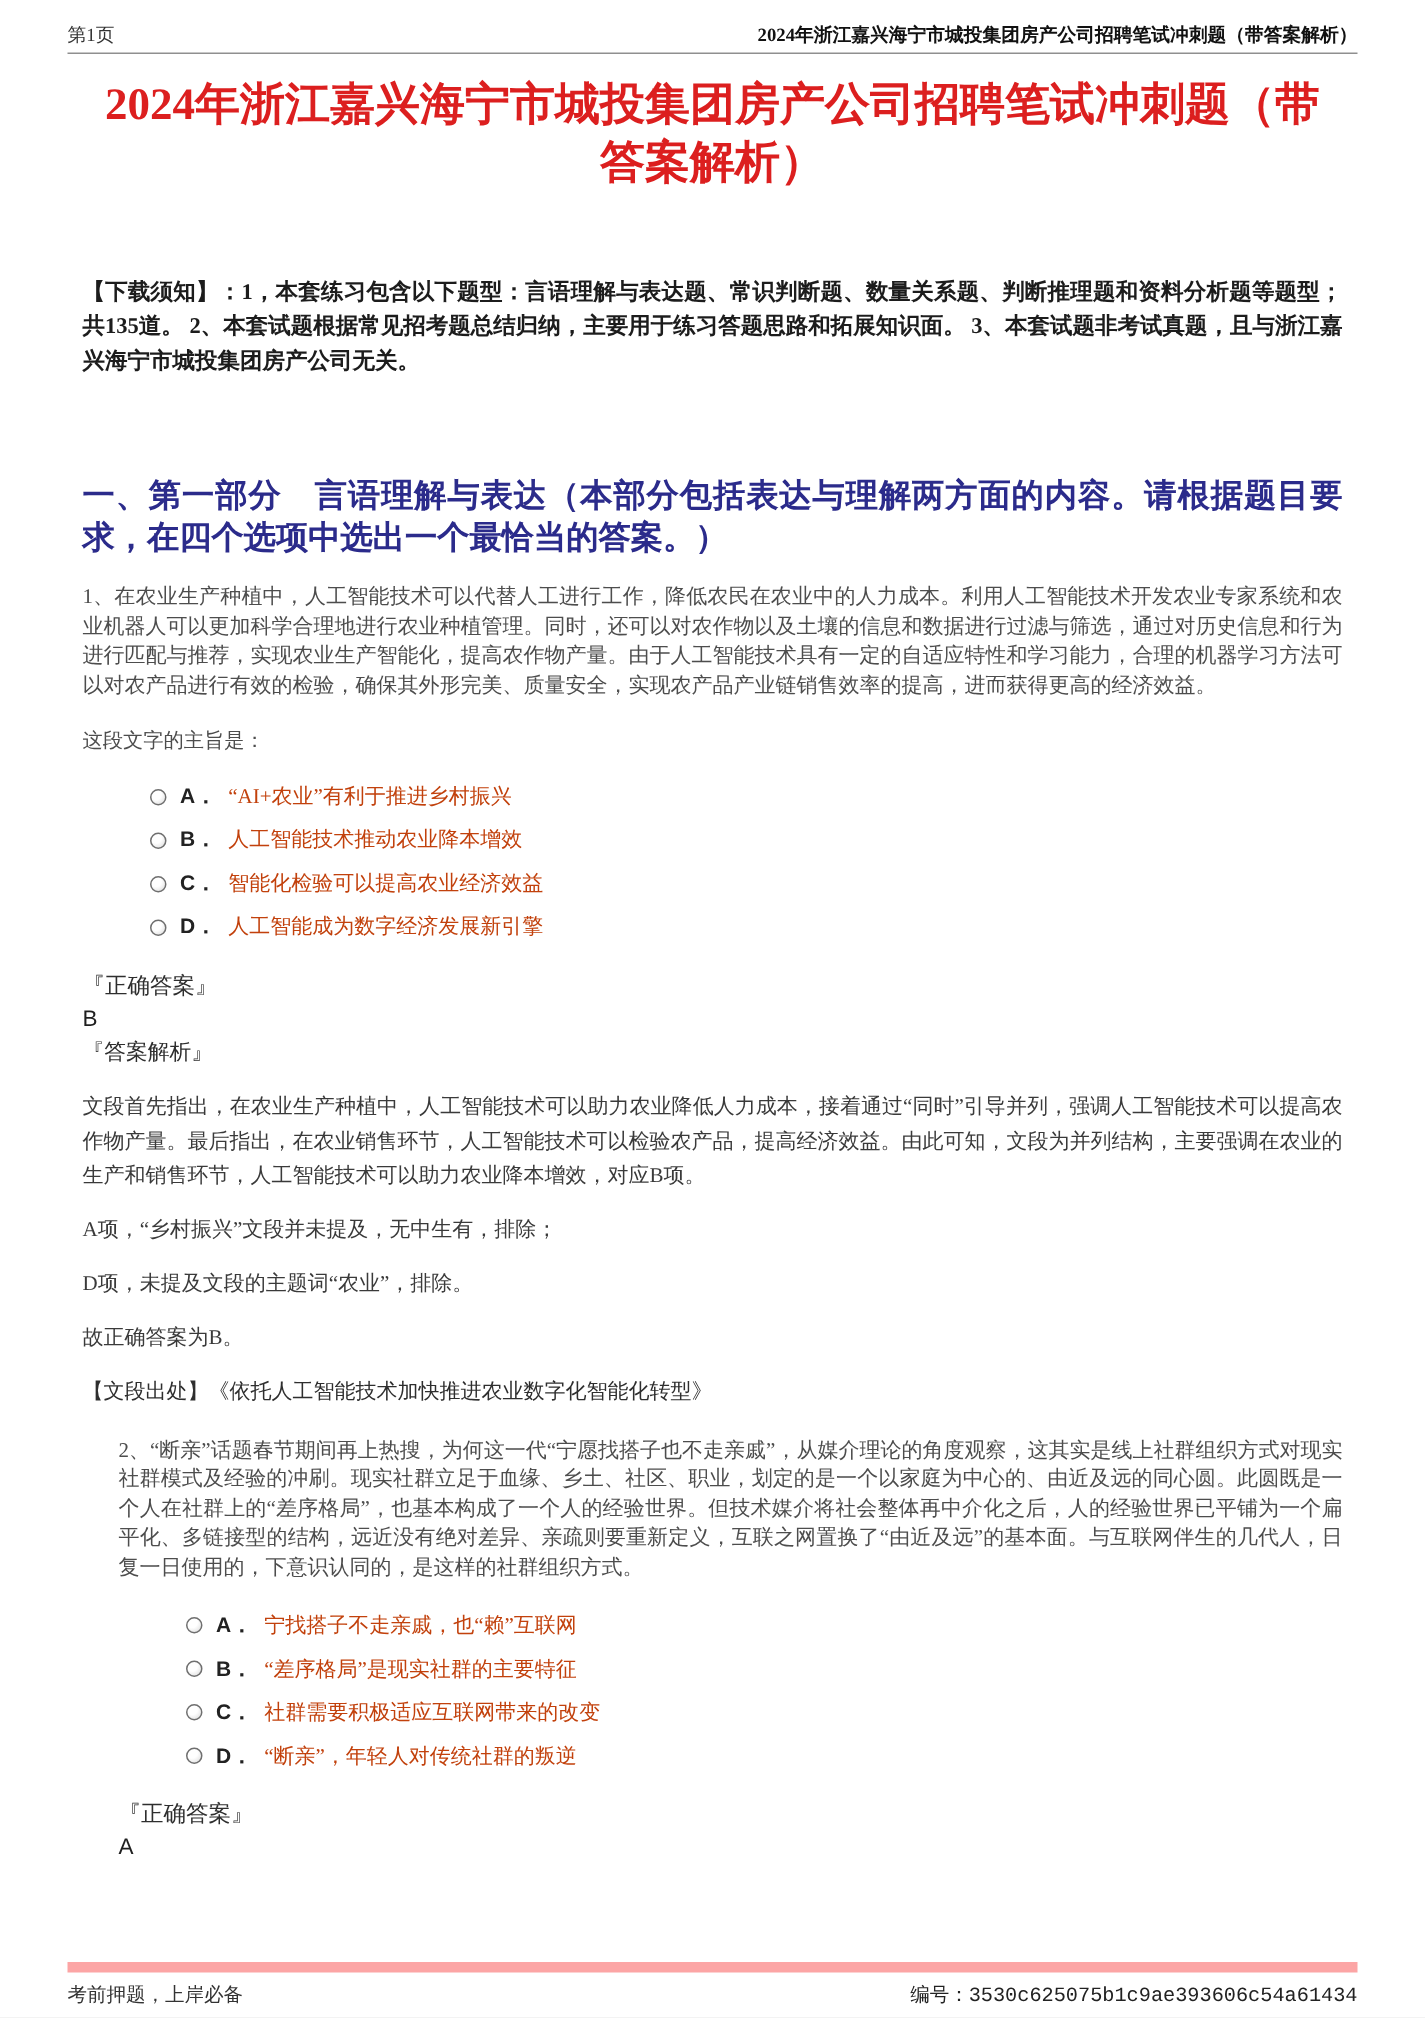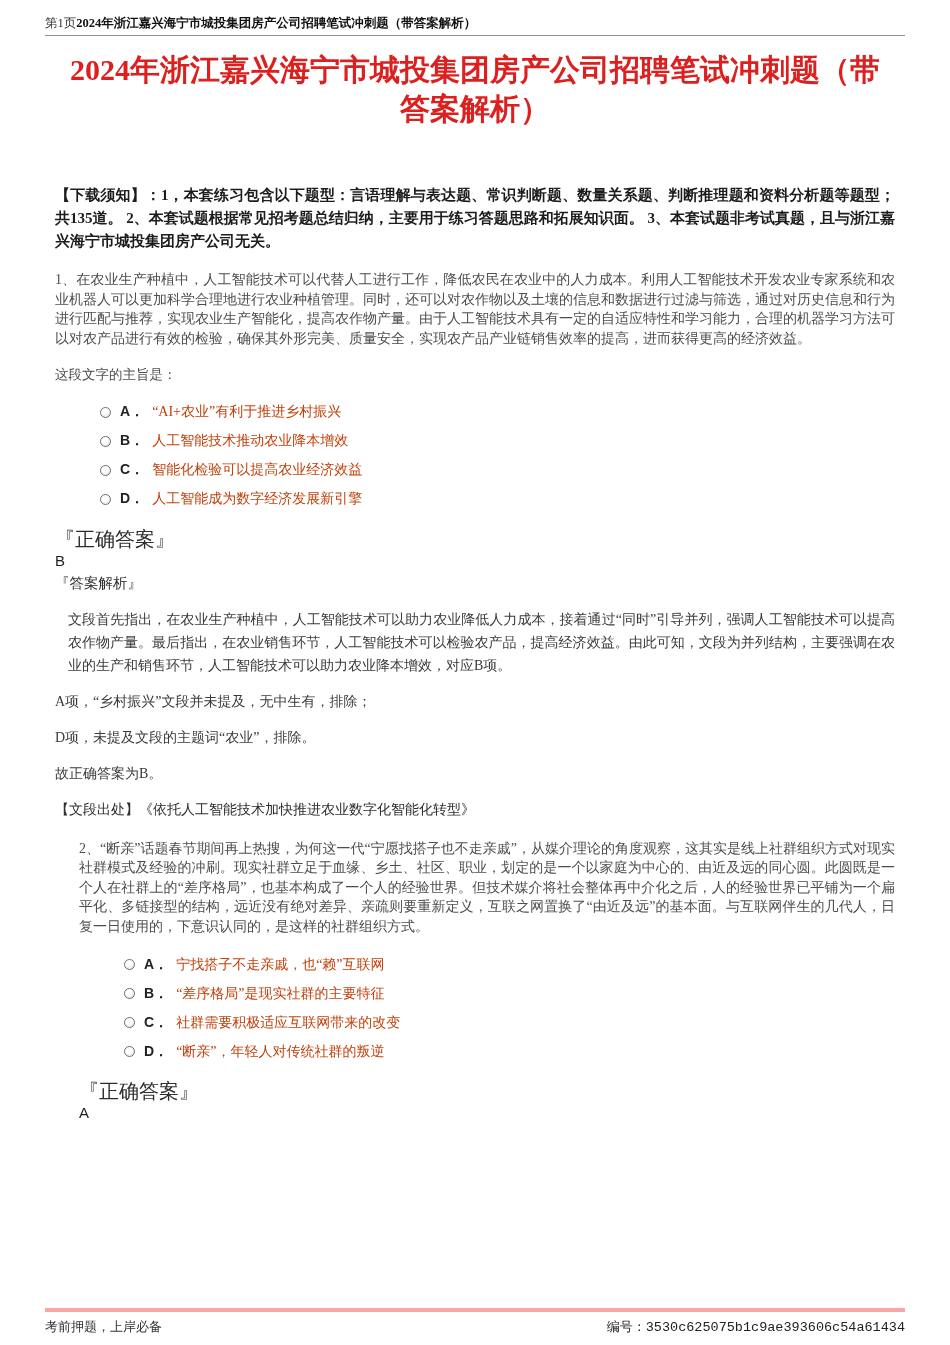--- a/index.html
+++ b/index.html
@@ -7,21 +7,21 @@
     width:950px;height:1345px;margin:0 auto;background:#ffffff;
     position:relative;overflow:hidden;
     font-family:"Liberation Serif","DejaVu Serif",serif;
     color:#333;
   }
   
   .header{
     margin:16px 45px 0 45px;
     padding-bottom:4px;
     border-bottom:1px solid #8f8f8f;
-    display:flex;justify-content:flex-start;align-items:flex-end;
+    display:flex;justify-content:space-between;align-items:flex-end;
     font-size:12.5px;line-height:15px;
   }
   .header .pageno{color:#333;}
   .header .doctitle-small{color:#111;font-weight:600;}
   
   .doc-title{
     margin:14px 70px 0 70px;
     text-align:center;
     font-size:30px;line-height:39px;font-weight:bold;
   }
@@ -58,42 +58,41 @@
     width:11px;height:11px;border-radius:50%;
     border:1px solid #6f6f6f;box-sizing:border-box;
     background:radial-gradient(circle at 35% 30%, #ffffff 40%, #d8d8d8 100%);
     margin-right:9px;flex:0 0 auto;
   }
   .opt-letter{
     font-family:"Liberation Sans","DejaVu Sans",sans-serif;
     font-weight:600;font-size:14px;color:#222;margin-right:8px;
   }
   .opt-text{font-size:14px;color:#c2410c;}
-  .answer-label{margin-top:14px;font-size:20px;line-height:22px;color:#2e2e2e;}
+  .answer-label{margin-top:14px;font-size:15px;line-height:22px;color:#2e2e2e;}
   .answer-value{
     font-family:"Liberation Sans","DejaVu Sans",sans-serif;
     font-size:15px;line-height:22px;color:#1f1f1f;
   }
   .analysis-label{font-size:14.5px;line-height:22px;color:#2e2e2e;}
   .analysis-main{
     margin-top:14px;font-size:14px;line-height:23px;color:#3a3a3a;
     text-align:justify;
-    margin-left:13px;
   }
   .analysis-p{
     font-size:14px;line-height:22px;color:#3a3a3a;
   }
   .source-line{
     margin-top:3px;font-size:14px;line-height:22px;color:#2e2e2e;
   }
   .q2{margin-top:18px;margin-left:24px;}
   
   .footer{
     position:absolute;left:45px;right:45px;top:1308px;
-    border-top:4px solid #fca5a5;
+    border-top:7px solid #fca5a5;
     padding-top:6px;
     display:flex;justify-content:space-between;align-items:flex-start;
     font-size:13px;line-height:17px;
   }
   .footer .slogan{color:#333;}
   .footer .serial{color:#222;}
   .footer .serial .num{
     font-family:Liberation Mono, monospace;
     font-size:13.5px;
   }
@@ -105,20 +104,21 @@
 
   <div class="header">
     <span class="pageno">第1页</span>
     <span class="doctitle-small">2024年浙江嘉兴海宁市城投集团房产公司招聘笔试冲刺题（带答案解析）</span>
   </div>
 
   <h1 class="doc-title" style="color: rgb(220, 31, 31);">2024年浙江嘉兴海宁市城投集团房产公司招聘笔试冲刺题（带答案解析）</h1>
 
   <p class="notice">【下载须知】：1，本套练习包含以下题型：言语理解与表达题、常识判断题、数量关系题、判断推理题和资料分析题等题型；共135道。 2、本套试题根据常见招考题总结归纳，主要用于练习答题思路和拓展知识面。 3、本套试题非考试真题，且与浙江嘉兴海宁市城投集团房产公司无关。</p>
 
+  <h2 class="section-heading" style="color: rgb(43, 43, 139);">一、第一部分　言语理解与表达（本部分包括表达与理解两方面的内容。请根据题目要求，在四个选项中选出一个最恰当的答案。）</h2>
 
   <div class="content">
 
     <div>
       <p class="stem">1、在农业生产种植中，人工智能技术可以代替人工进行工作，降低农民在农业中的人力成本。利用人工智能技术开发农业专家系统和农业机器人可以更加科学合理地进行农业种植管理。同时，还可以对农作物以及土壤的信息和数据进行过滤与筛选，通过对历史信息和行为进行匹配与推荐，实现农业生产智能化，提高农作物产量。由于人工智能技术具有一定的自适应特性和学习能力，合理的机器学习方法可以对农产品进行有效的检验，确保其外形完美、质量安全，实现农产品产业链销售效率的提高，进而获得更高的经济效益。</p>
       <p class="prompt">这段文字的主旨是：</p>
 
       <ul class="options">
         <li>
           <span class="radio"></span>

